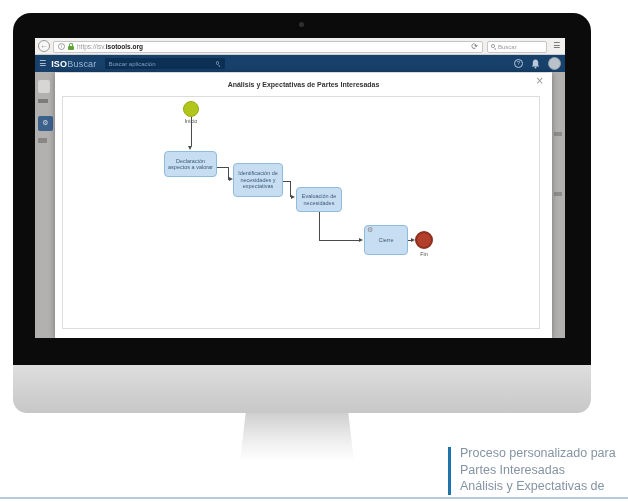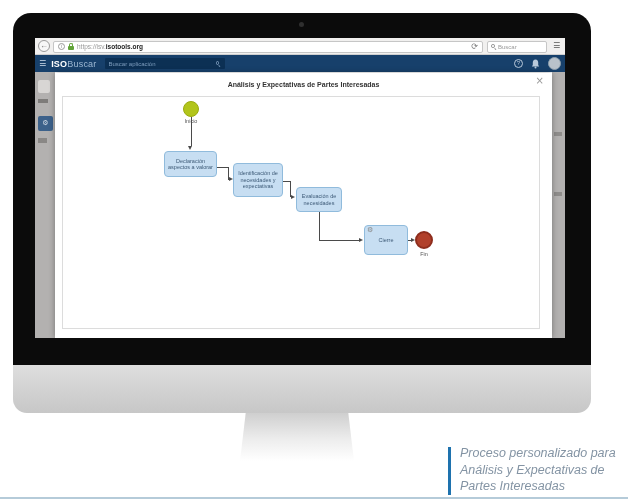--- a/index.html
+++ b/index.html
@@ -77,21 +77,21 @@
   #start-label { position:absolute; left:108px; top:21px; width:40px; text-align:center; font-size:5.5px; color:#555; }
   #end-event { position:absolute; left:352px; top:134px; width:18px; height:18px; border-radius:50%; background:var(--end-color); border:2px solid #8e2d1d; }
   #end-label { position:absolute; left:341px; top:154px; width:40px; text-align:center; font-size:5.5px; color:#555; }
   .seg { position:absolute; background:var(--conn); }
   .ah-right { position:absolute; width:0; height:0; border-top:2.5px solid transparent; border-bottom:2.5px solid transparent; border-left:4px solid var(--conn); }
   .ah-down { position:absolute; width:0; height:0; border-left:2.5px solid transparent; border-right:2.5px solid transparent; border-top:4px solid var(--conn); }
 
   
   #caption { left:448px; top:445px; display:flex; }
   #caption-bar { width:3px; height:48px; margin-top:2px; }
-  #caption-text { margin-left:9px; font-size:12.5px; line-height:16.5px; color:#8494a4;font-style:italic; }
+  #caption-text { margin-left:9px; font-size:12.5px; line-height:16.5px; color:#8494a4; }
   #bottom-rule { left:0; top:497px; width:628px; height:2px; background:#b5cbd9; }
 </style>
 </head>
 <body>
 
 <div id="stage">
 
   <div class="abs" id="monitor-frame"></div>
   <div class="abs" id="camera-dot"></div>
 
@@ -194,19 +194,19 @@
     </div>
   </div>
 
   <div class="abs" id="monitor-chin"></div>
   <div class="abs" id="monitor-neck"></div>
 
   <div class="abs" id="caption">
     <div id="caption-bar" style="background: rgb(30, 114, 174);"></div>
     <div id="caption-text">
       <div>Proceso personalizado para</div>
+      <div>Partes Interesadas</div>
       <div>Análisis y Expectativas de</div>
-      <div>Partes Interesadas</div>
     </div>
   </div>
   <div class="abs" id="bottom-rule"></div>
 
 </div>
 
 </body></html>

